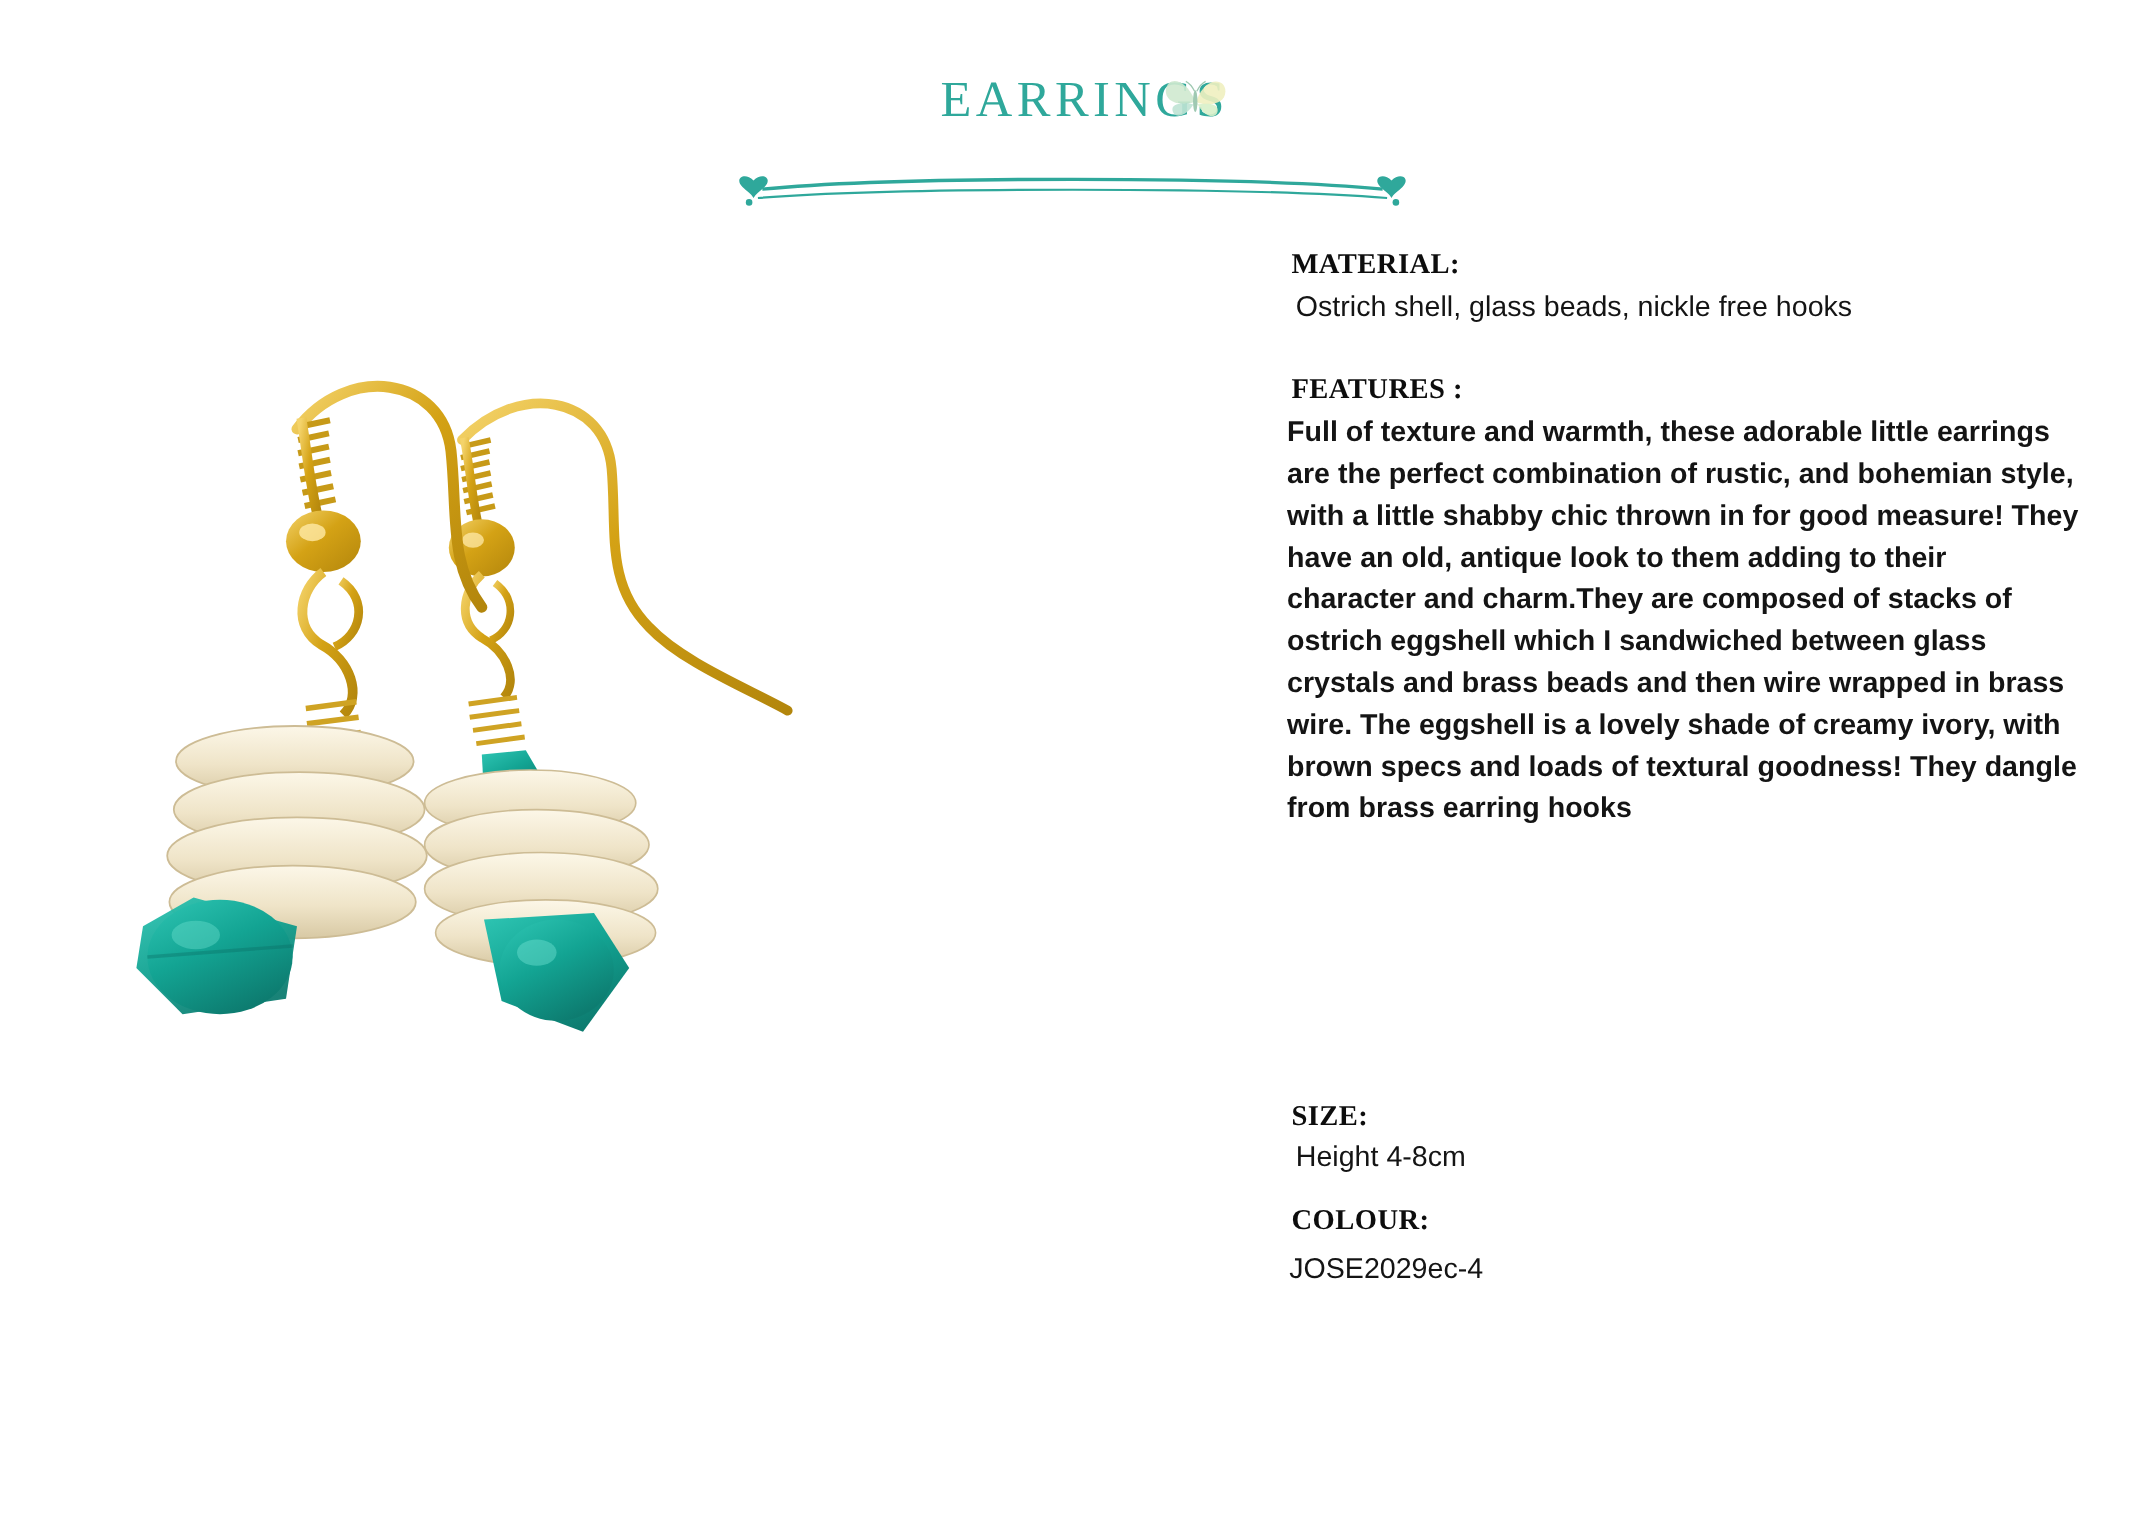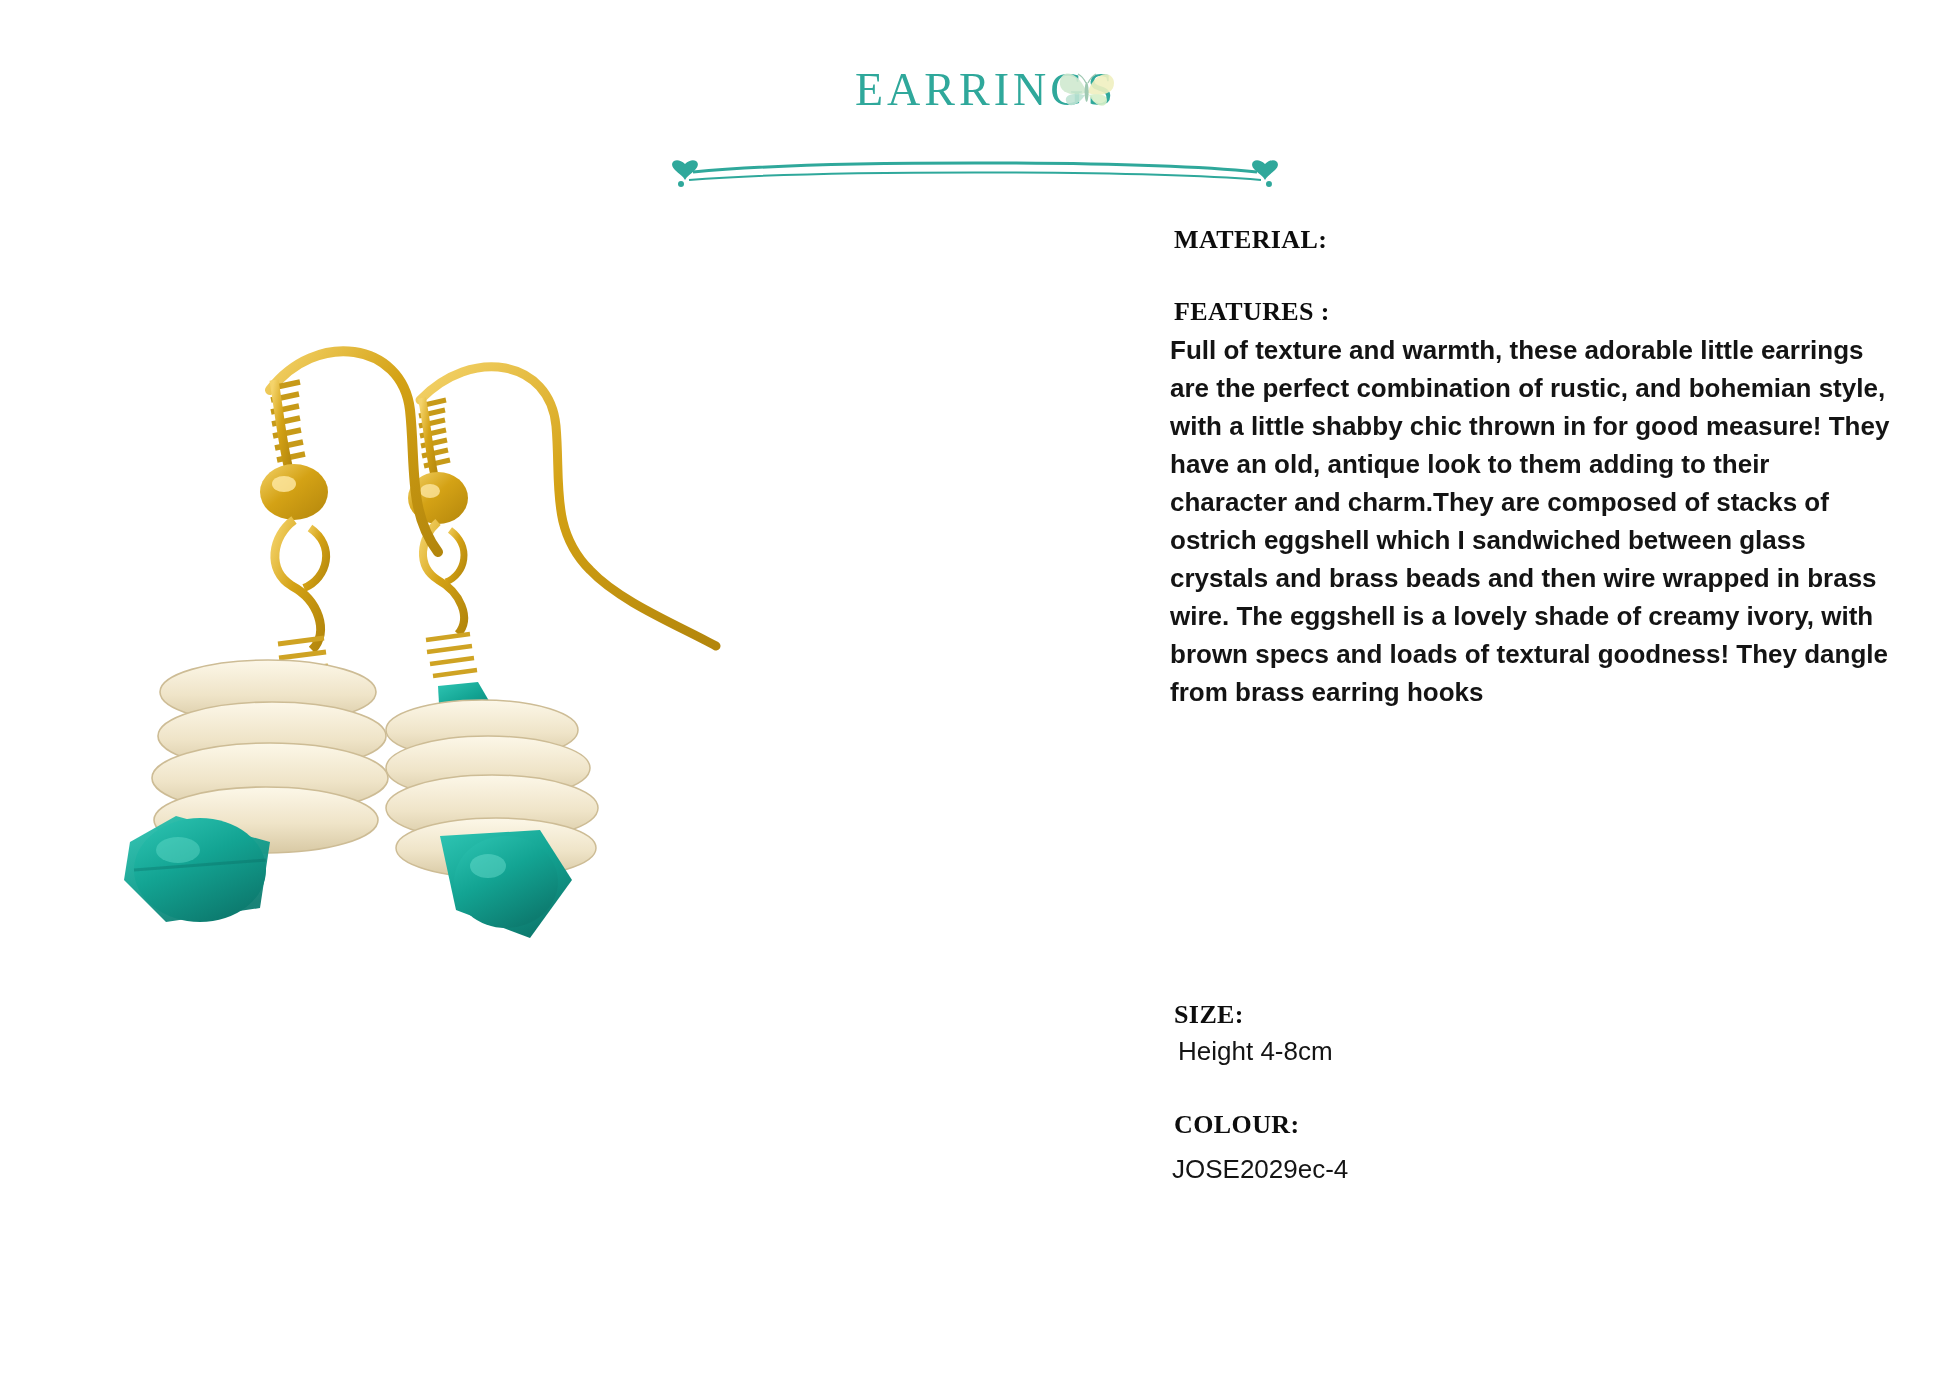--- a/index.html
+++ b/index.html
@@ -81,21 +81,21 @@
   }
   .block-material { margin-bottom: 42px; }
   .block-features .section-body { margin-left: 0; font-weight: bold; }
 
   .lower-details {
     position: absolute;
     left: 1170px;
     top: 1000px;
     width: 720px;
   }
-  .block-size { margin-bottom: 42px; }
+  .block-size { margin-bottom: 26px; }
   .block-colour { margin-bottom: 12px; }
   .block-size .section-body,
   .block-colour .section-body,
   .block-sku .section-body { font-size: 26px; line-height: 34px; }
   .indent { margin-left: 8px; }
 </style>
 </head>
 <body>
 
 <div class="header">
@@ -221,20 +221,21 @@
       <ellipse cx="58" cy="620" rx="22" ry="13" fill="#6fe0d0" opacity="0.4"></ellipse>
       <path d="M14 640 L146 630" stroke="#0a6b61" stroke-width="3" opacity="0.35" fill="none"></path>
     </g>
   </svg>
 </div>
 
 <div class="details">
 
   <div class="block-material">
     <div class="section-heading">MATERIAL:</div>
+    <div class="section-body indent">Ostrich shell, glass beads, nickle free hooks</div>
   </div>
 
   <div class="block-features">
     <div class="section-heading">FEATURES :</div>
     <div class="section-body">Full of texture and warmth, these adorable little earrings are the perfect combination of rustic, and bohemian style, with a little shabby chic thrown in for good measure! They have an old, antique look to them adding to their character and charm.They are composed of stacks of ostrich eggshell which I sandwiched between glass crystals and brass beads and then wire wrapped in brass wire. The eggshell is a lovely shade of creamy ivory, with brown specs and loads of textural goodness! They dangle from brass earring hooks</div>
   </div>
 </div>
 
 <div class="lower-details">
 

